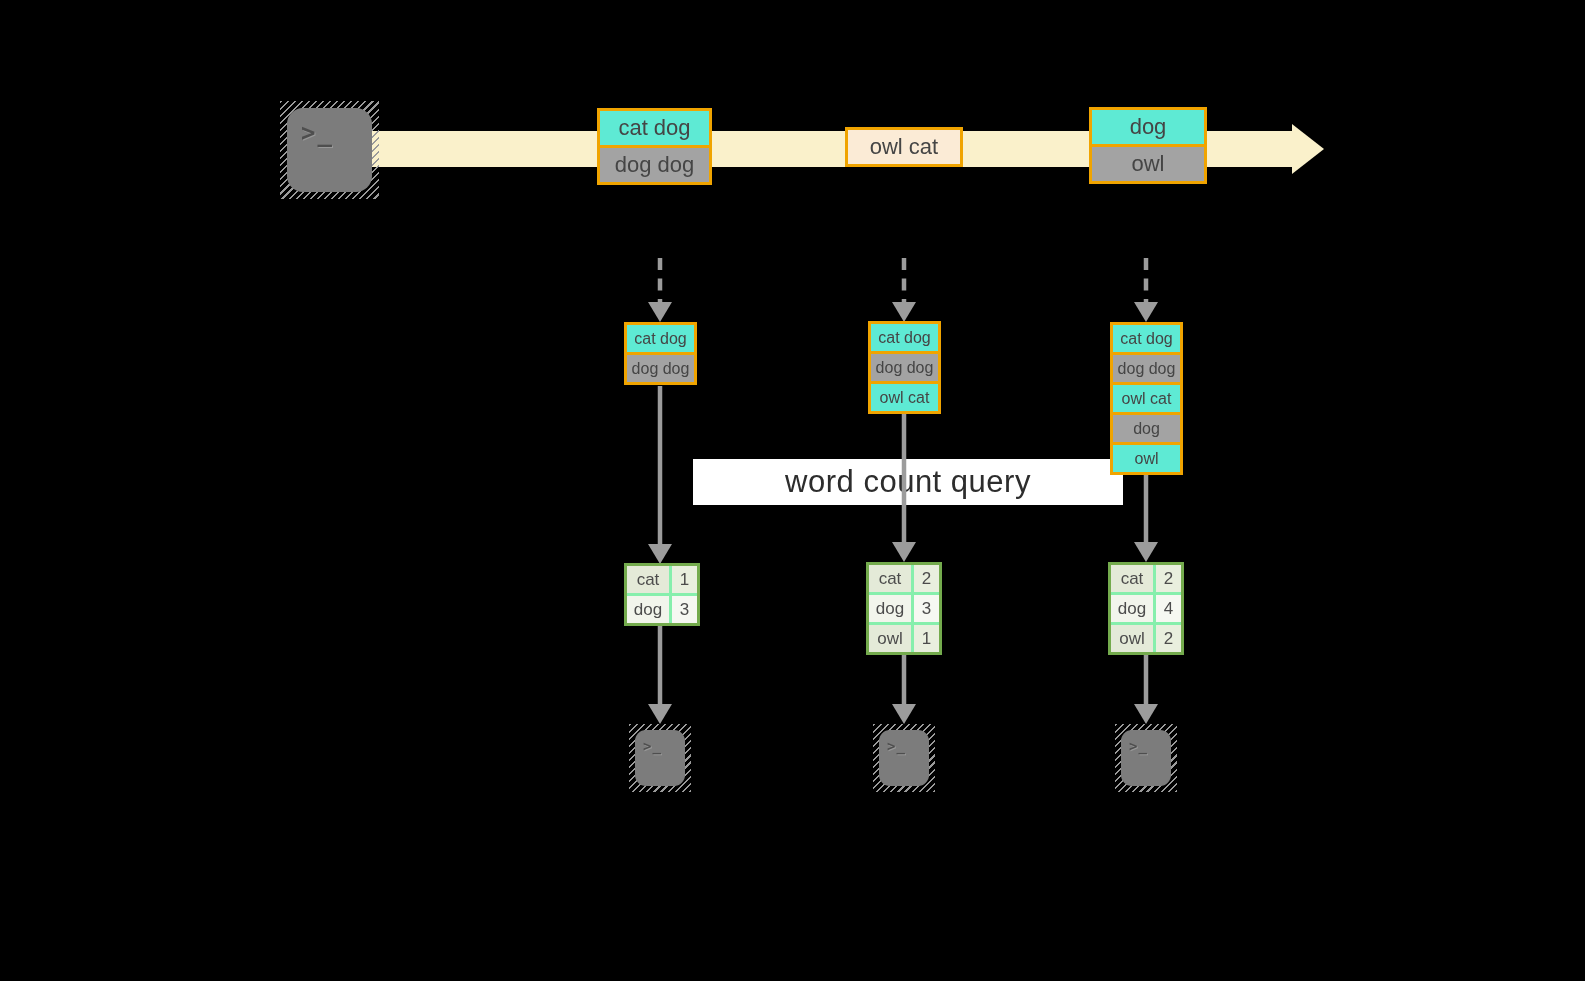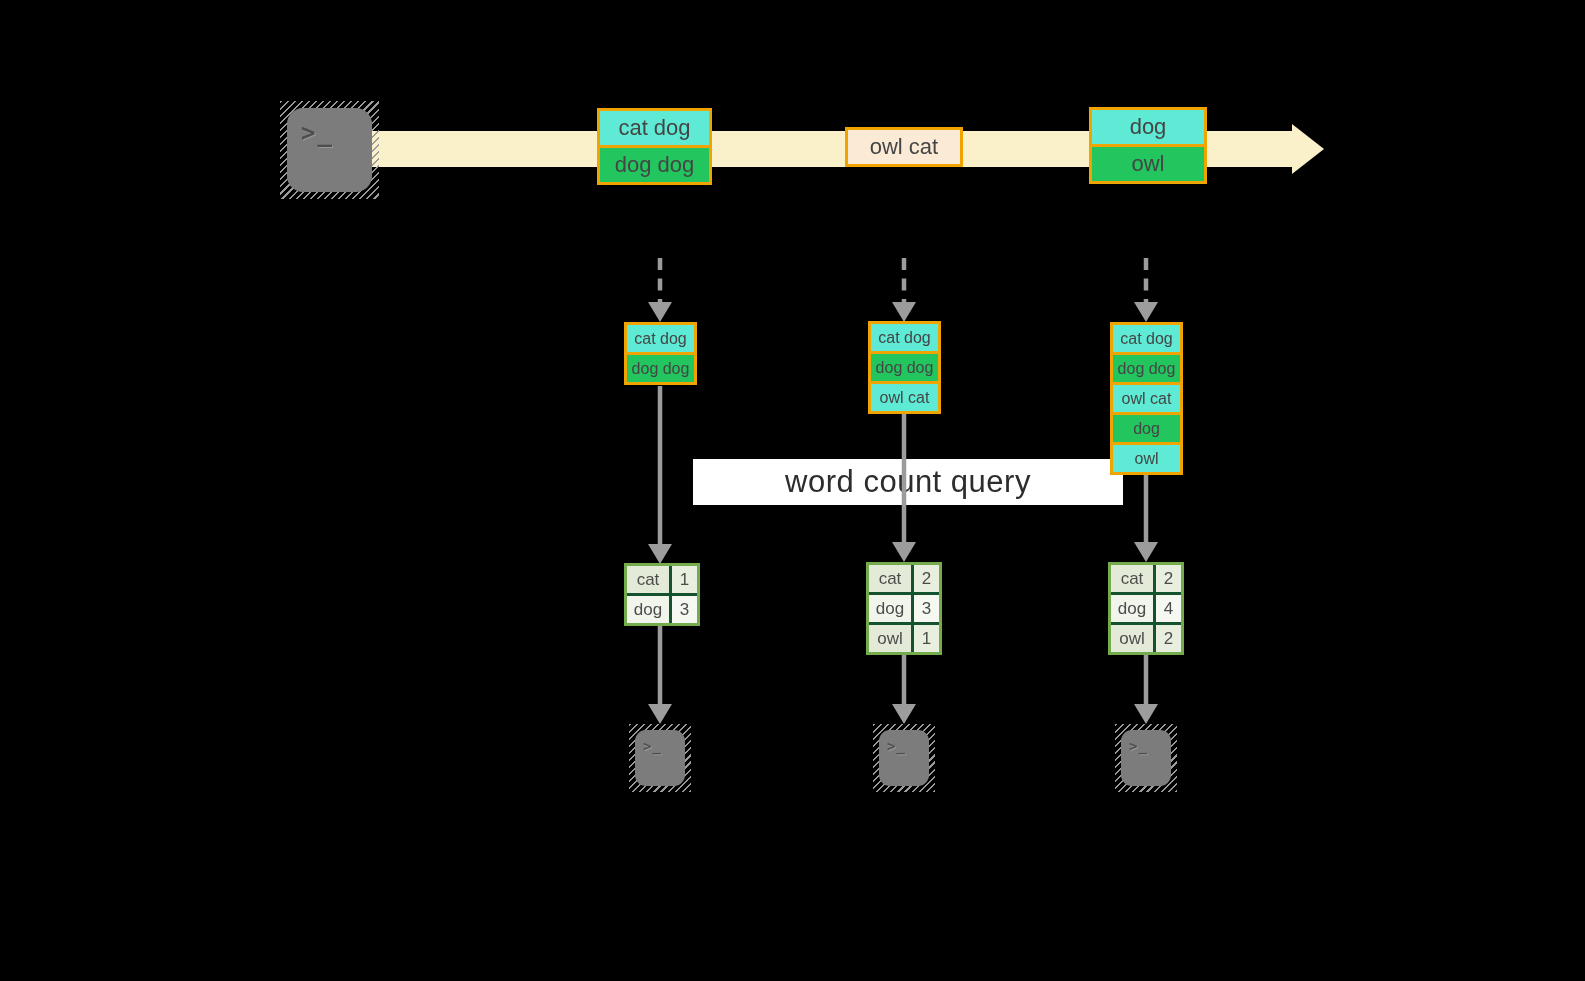--- a/index.html
+++ b/index.html
@@ -23,31 +23,31 @@
   .terminal-lg .term-glyph{font-size:24px;letter-spacing:2px;}
   .terminal-sm .term-glyph{font-size:14px;letter-spacing:1px;}
 
   
   .obox{position:absolute;box-sizing:border-box;display:flex;flex-direction:column;gap:3px;
     background:#F0A400;border:3px solid #F0A400;z-index:4;}
   .ocell{display:flex;align-items:center;justify-content:center;color:#454545;white-space:nowrap;}
   .ocell.big{height:34px;font-size:22px;}
   .ocell.sm{height:27px;font-size:16px;}
   .fill-peach{background:#5eead4;}
-  .fill-cream{background:#22c55e;text-align:right;}
+  .fill-cream{background:#a3a3a3;text-align:right;}
   .fill-lightpeach{background:#FBEBD6;}
 
   
   .query-label{position:absolute;left:693px;top:459px;width:430px;height:46px;background:#FFFFFF;
     z-index:2;display:flex;align-items:center;justify-content:center;
     font-size:31px;color:#2D2D2D;letter-spacing:0.5px;}
 
   
   .gtable{position:absolute;display:grid;grid-template-columns:42px 25px;grid-auto-rows:27px;
-    gap:3px;background:#14532d;border:3px solid #74AB4D;z-index:4;}
+    gap:3px;background:#86efac;border:3px solid #74AB4D;z-index:4;}
   .gcell{display:flex;align-items:center;justify-content:center;font-size:17px;color:#4C4C4C;}
   .gl0{background:#E4EAD8;}
   .gv0{background:#E9EFDE;}
   .gl1{background:#F2F5EC;}
   .gv1{background:#F6F8F2;}
 
   
   .arrow{position:absolute;z-index:3;}
 </style>
 </head>

